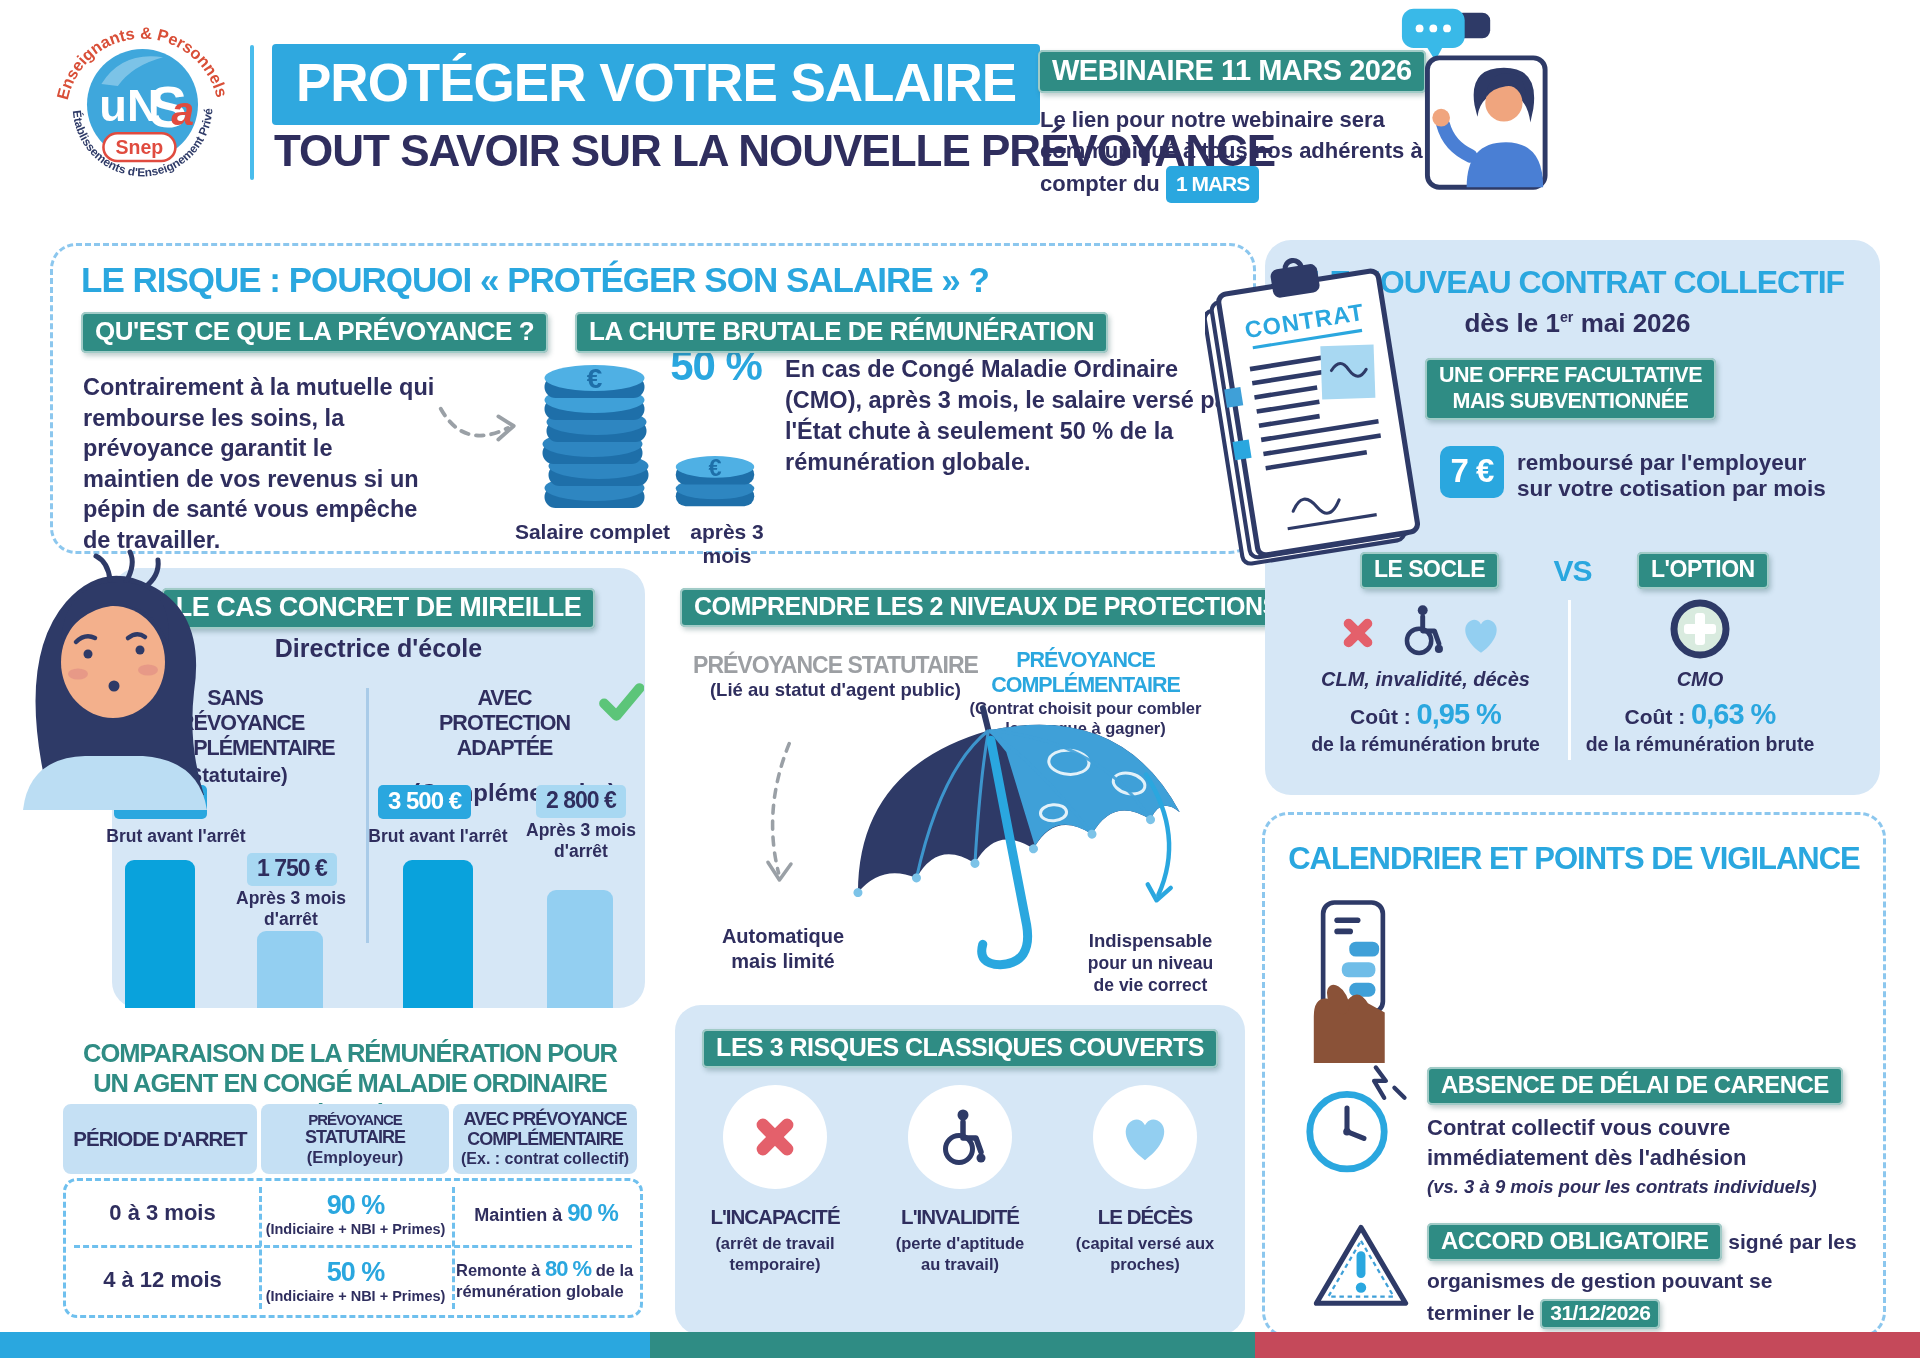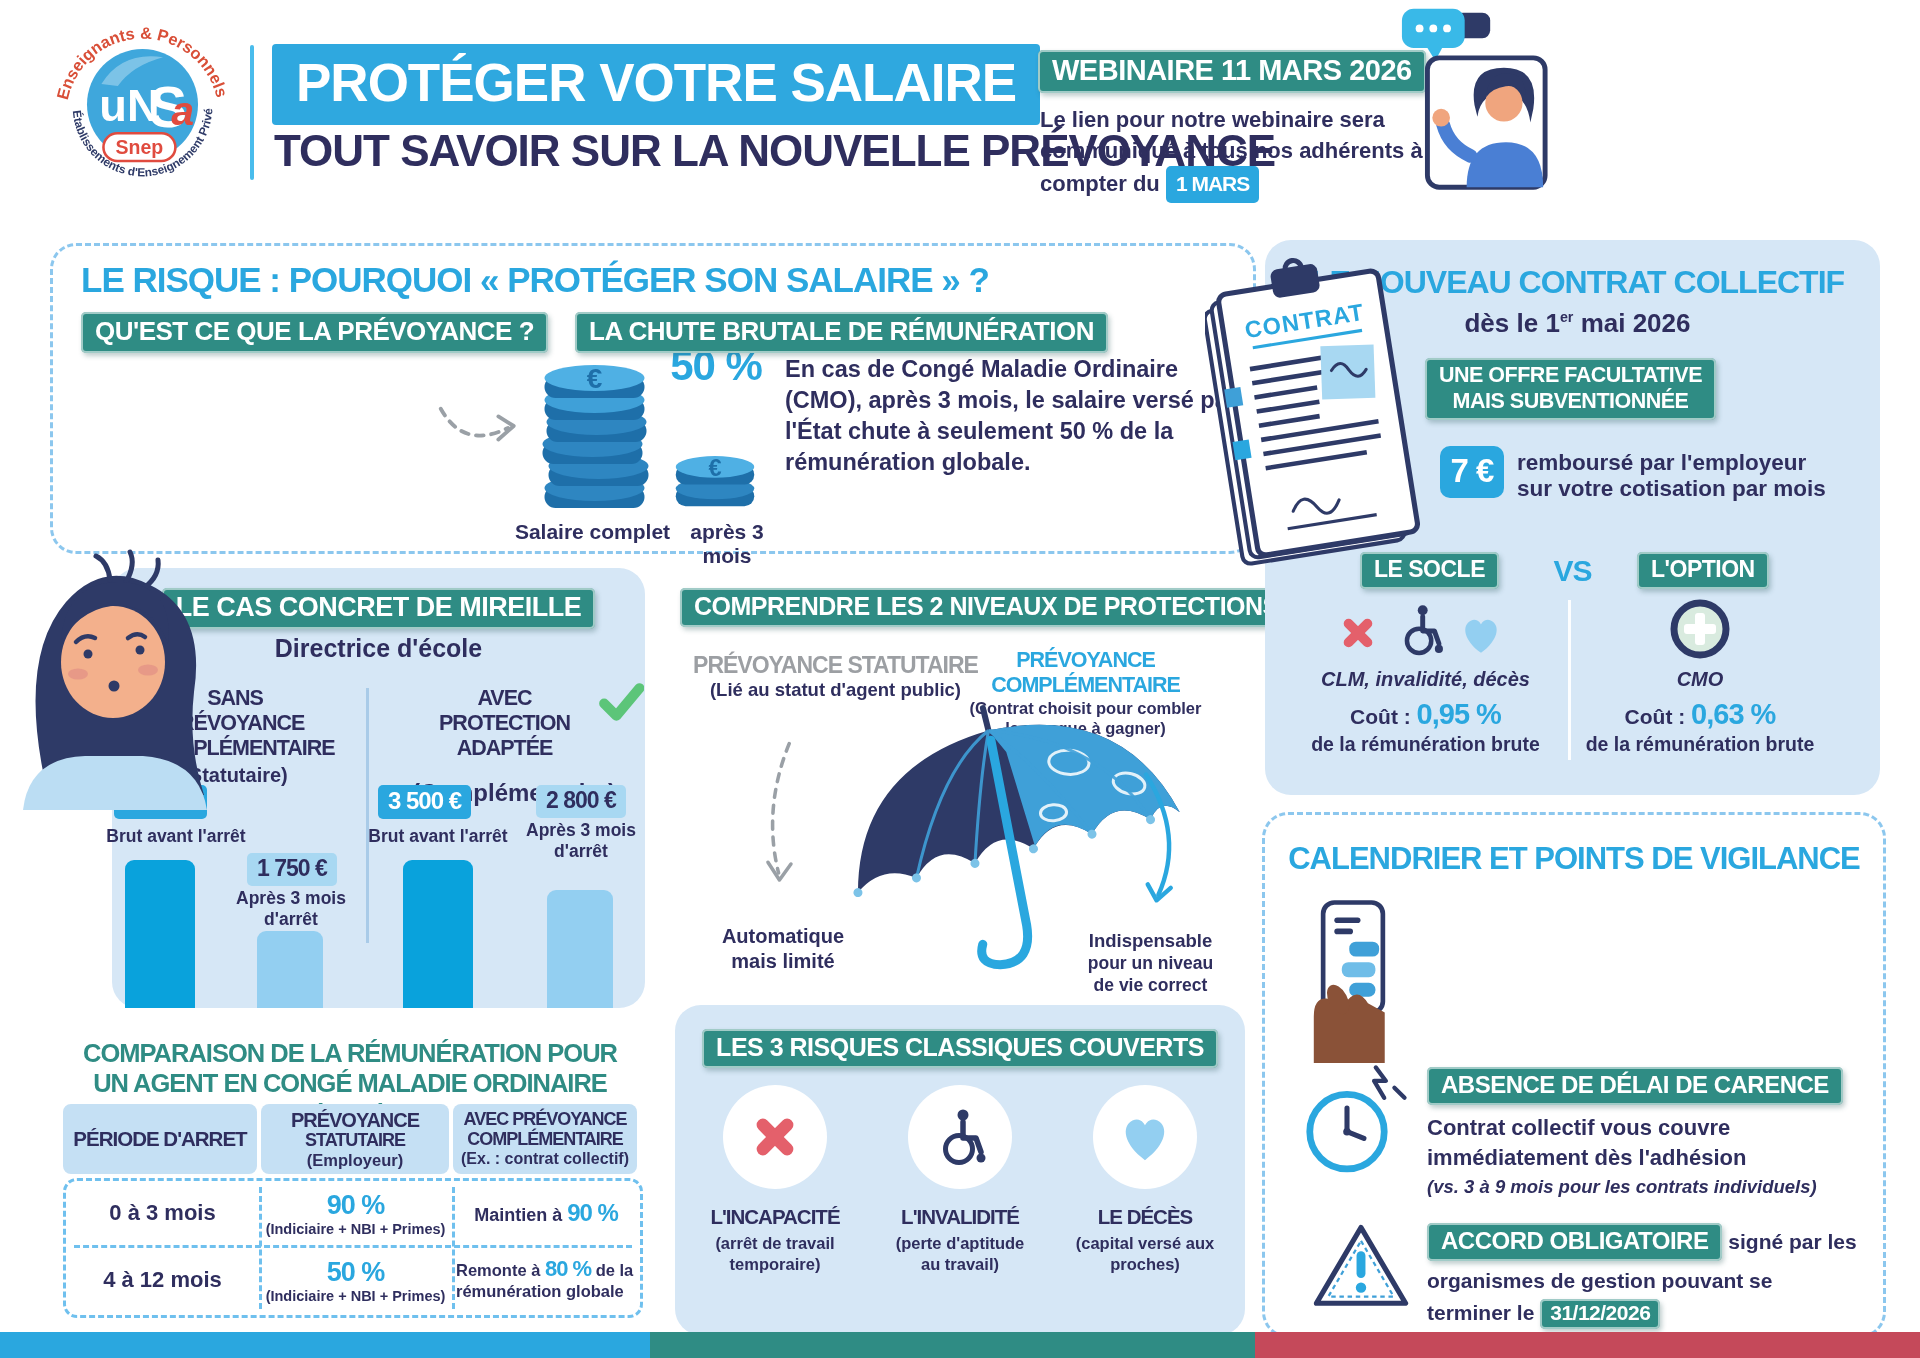--- a/index.html
+++ b/index.html
@@ -74,20 +74,21 @@
     <circle cx="108" cy="98" r="19" fill="#F0A57E"></circle>
     <path d="M90,92 q2,-24 20,-24 q20,0 20,22 q-10,-11 -20,-9 q-14,2 -20,11 z" fill="#2E3A67"></path>
     <path d="M70,184 q0,-46 40,-46 q38,0 38,46 z" fill="#4A7FD4"></path>
     <path d="M74,152 Q52,142 46,120" stroke="#4A7FD4" stroke-width="14" stroke-linecap="round" fill="none"></path>
     <circle cx="44" cy="113" r="9" fill="#F0A57E"></circle>
   </svg>
 
   <div class="abs dashed-box" style="left:50px;top:243px;width:1200px;height:305px">
     <div class="abs hd cyan" style="left:28px;top:14px;font-size:35px">LE RISQUE : POURQUOI « PROTÉGER SON SALAIRE » ?</div>
     <div class="abs badge hd" style="left:28px;top:66px;font-size:26px">QU'EST CE QUE LA PRÉVOYANCE ?</div>
+    <div class="abs" style="left:30px;top:126px;width:352px;font-size:23.5px;line-height:30.5px;font-weight:600">Contrairement à la mutuelle qui rembourse les soins, la prévoyance garantit le maintien de vos revenus si un pépin de santé vous empêche de travailler.</div>
 
     <svg class="abs" style="left:382px;top:150px" width="96" height="60" viewBox="0 0 100 60">
       <path d="M6,12 Q30,55 76,32" stroke="#9AA0A6" stroke-width="4" fill="none" stroke-dasharray="8 8" stroke-linecap="round"></path>
       <path d="M66,20 L82,30 L66,44" stroke="#9AA0A6" stroke-width="4" fill="none" stroke-linecap="round" stroke-linejoin="round"></path>
     </svg>
 
     <svg class="abs" style="left:478px;top:100px" width="128" height="170" viewBox="0 0 125 170">
       <g>
           <rect x="12" y="140" width="100" height="22" rx="11" fill="#1E6FA9"></rect>
           <ellipse cx="62" cy="142" rx="50" ry="13" fill="#2E86C1"></ellipse>
@@ -204,21 +205,21 @@
 
   <div class="abs hd teal-text ctr" style="left:63px;top:1038px;width:574px;font-size:25.5px;line-height:30px">
     <div>COMPARAISON DE LA RÉMUNÉRATION POUR</div>
     <div>UN AGENT EN CONGÉ MALADIE ORDINAIRE (CMO)</div>
   </div>
 
   <div class="th" style="left:63px;top:1104px;width:194px;height:70px">
     <div class="hd" style="font-size:20.5px">PÉRIODE D'ARRET</div>
   </div>
   <div class="th" style="left:261px;top:1104px;width:188px;height:70px">
-    <div class="hd" style="font-size:20px">PRÉVOYANCE</div>
+    <div class="hd" style="font-size:15px">PRÉVOYANCE</div>
     <div class="hd" style="font-size:18px">STATUTAIRE</div>
     <div style="font-size:16.5px;font-weight:600">(Employeur)</div>
   </div>
   <div class="th" style="left:453px;top:1104px;width:184px;height:70px">
     <div class="hd" style="font-size:18px">AVEC PRÉVOYANCE</div>
     <div class="hd" style="font-size:18px">COMPLÉMENTAIRE</div>
     <div style="font-size:16px;font-weight:600">(Ex. : contrat collectif)</div>
   </div>
 
   <div class="abs" style="left:63px;top:1178px;width:574px;height:134px;border:3px dashed #6FC0EE;border-radius:14px">

